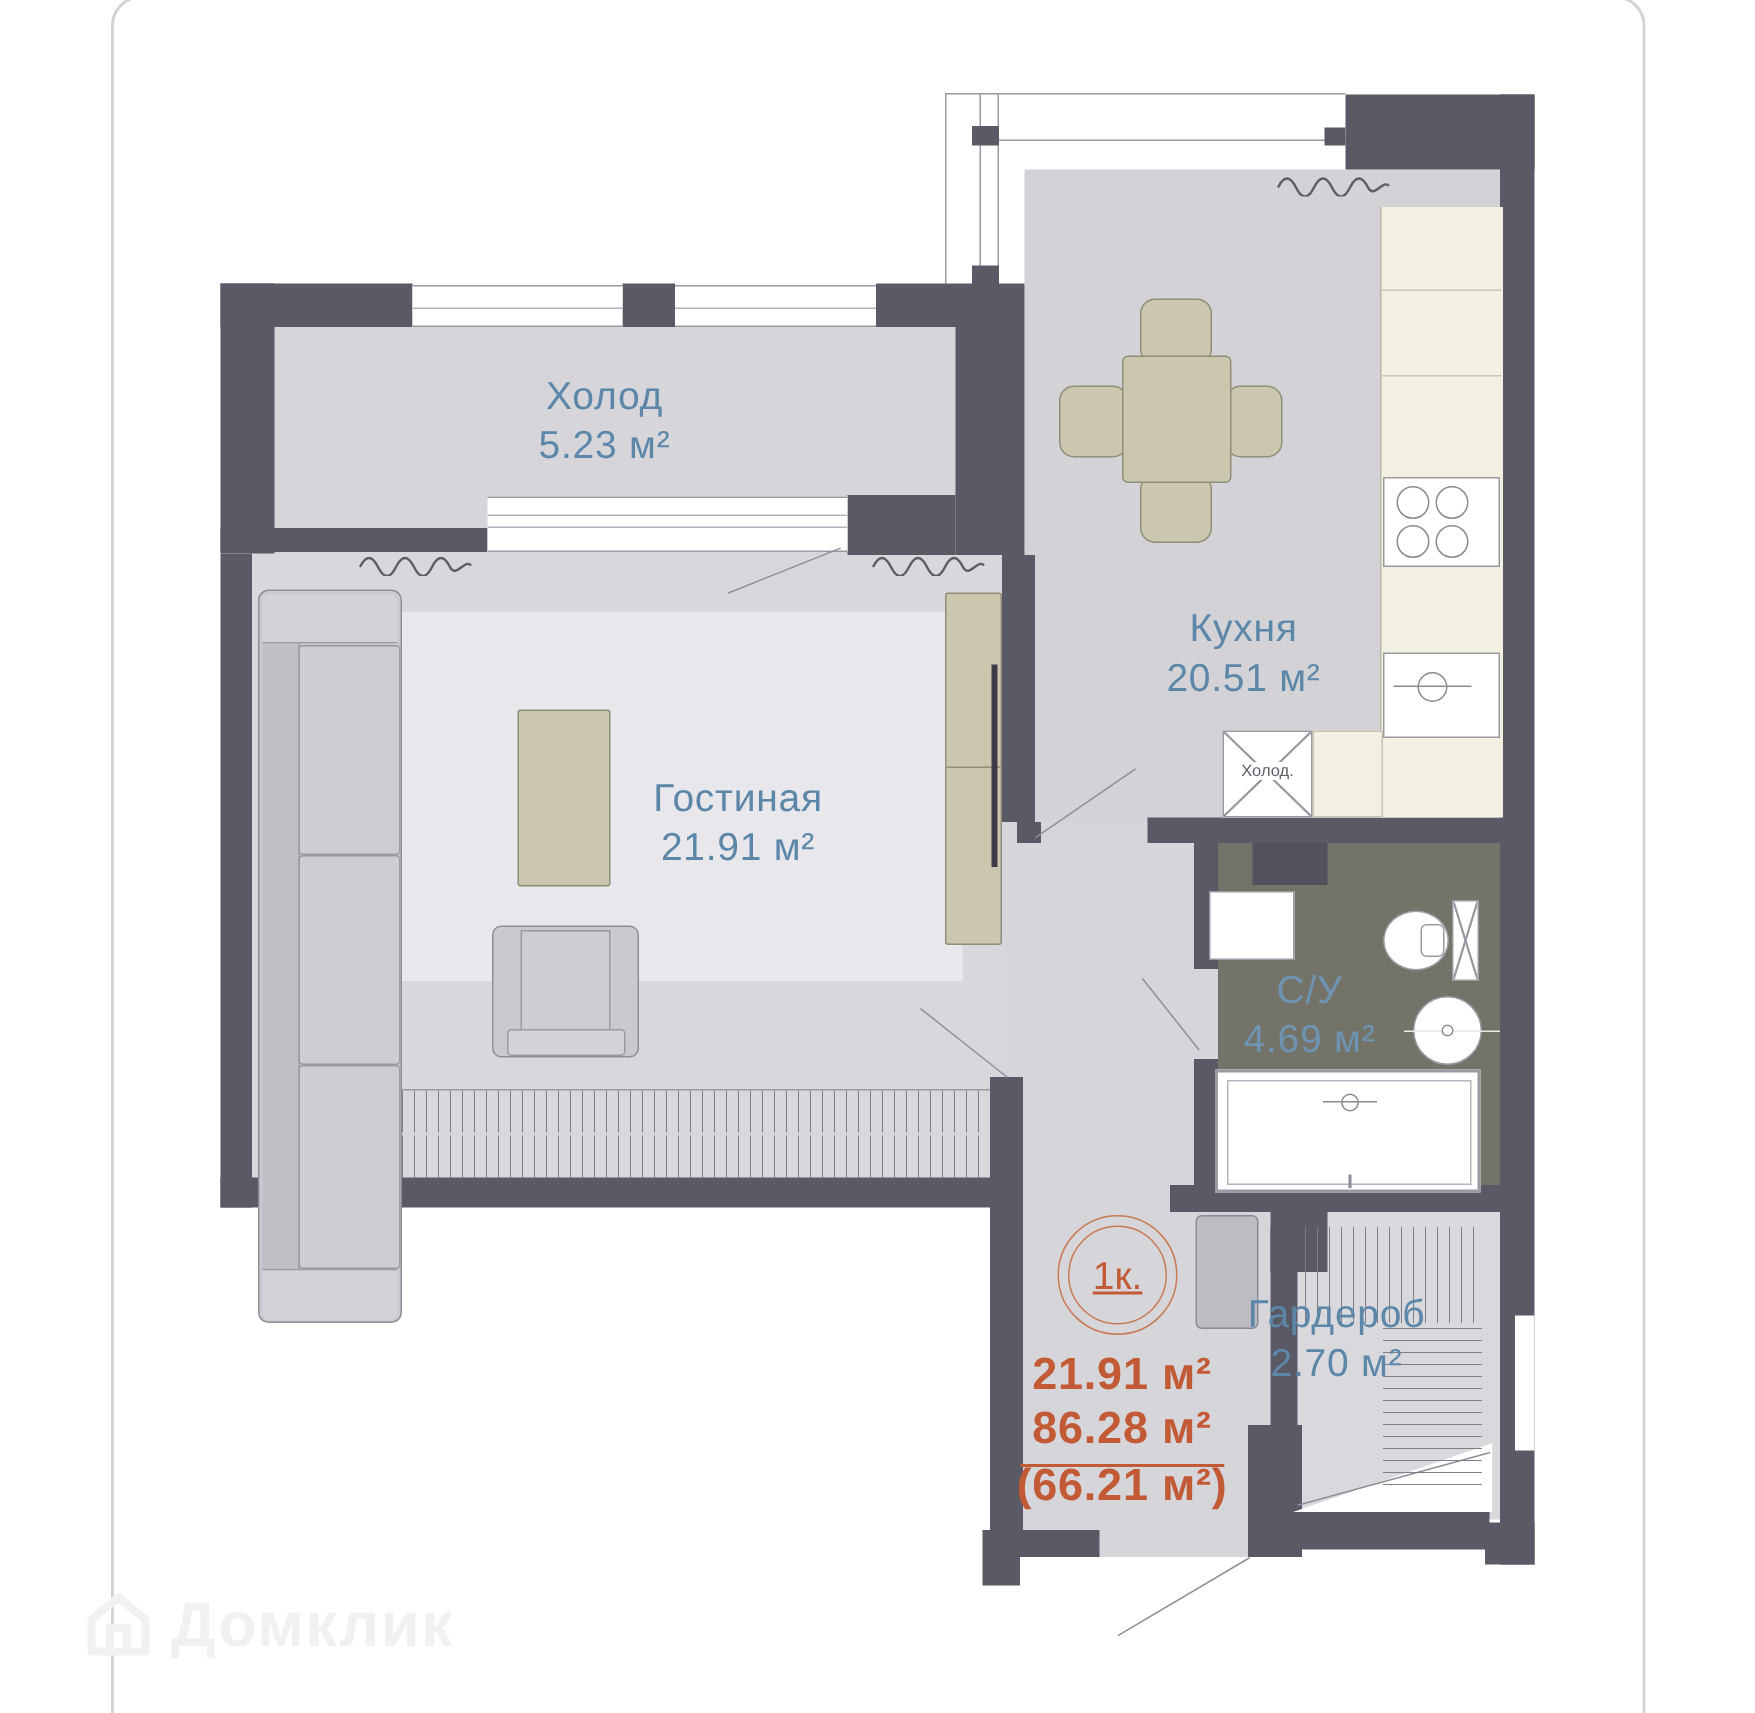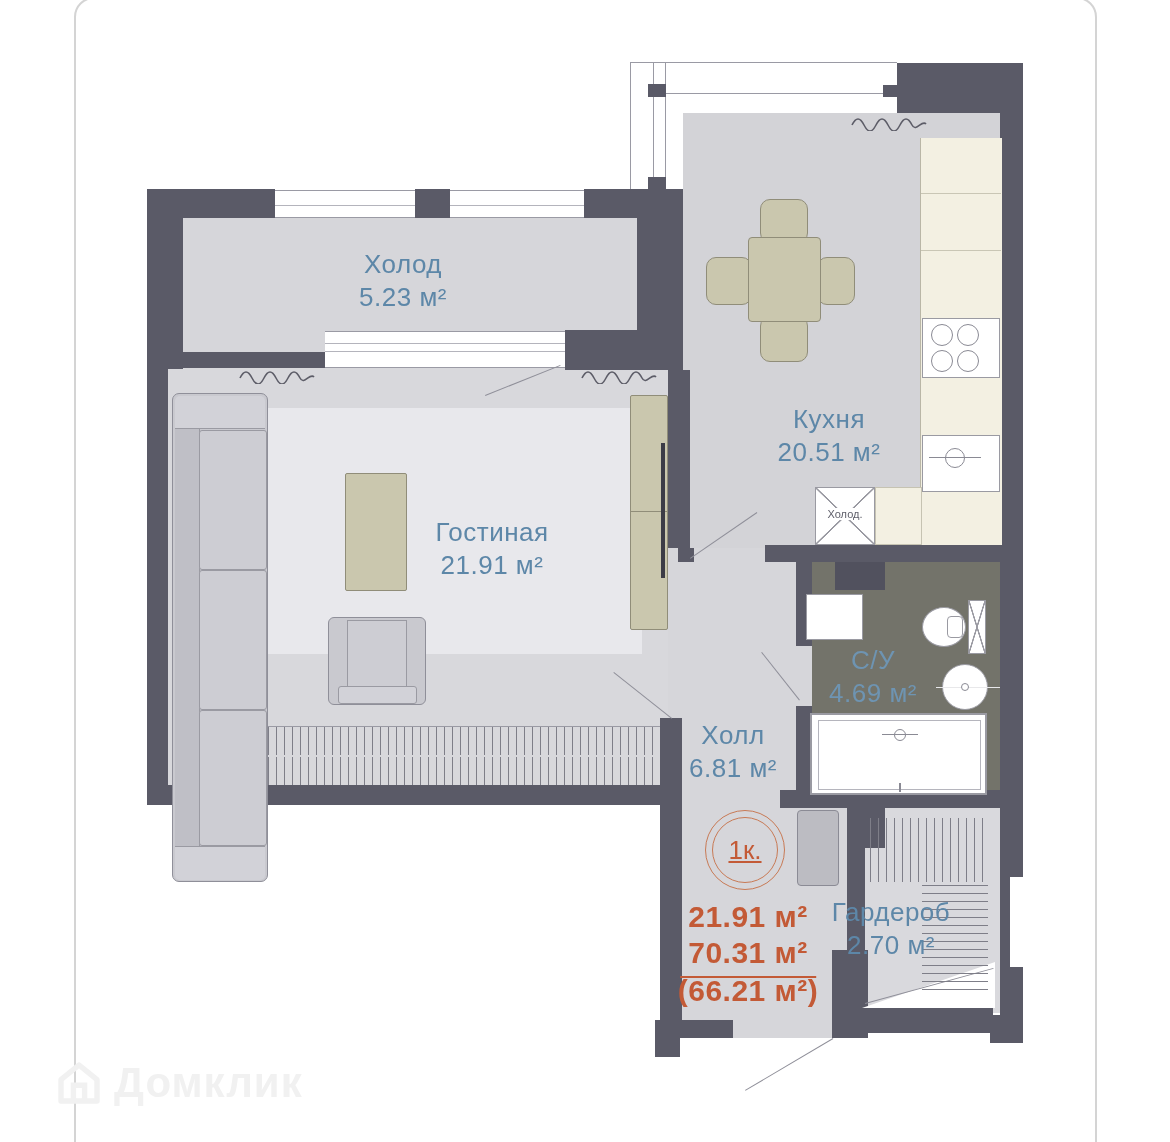--- a/index.html
+++ b/index.html
@@ -186,34 +186,30 @@
     <div>21.91 м²</div>
   </div>
   <div class="rlabel" style="left:787px;top:435px;margin-left:42px;">
     <div>Кухня</div>
     <div>20.51 м²</div>
   </div>
   <div class="rlabel" style="left:873px;top:676px;color:#6e94b2;">
     <div>С/У</div>
     <div>4.69 м²</div>
   </div>
-  <div class="rlabel" style="left:733px;top:751px;">
-    <div>Холл</div>
-    <div>6.81 м²</div>
-  </div>
-  <div class="rlabel" style="left:891px;top:928px;">
+  <div class="rlabel" style="left:891px;top:892px;">
     <div>Гардероб</div>
     <div>2.70 м²</div>
   </div>
 
   <div class="ring" style="left:705px;top:810px;width:80px;height:80px;"></div>
   <div class="ring" style="left:712px;top:817px;width:66px;height:66px;"></div>
   <div class="abs orange" style="left:705px;top:810px;width:80px;height:80px;display:flex;align-items:center;justify-content:center;font-size:26px;text-decoration:underline;">1к.</div>
   <div class="sum orange" style="left:748px;top:900px;">21.91 м²</div>
-  <div class="sum orange" style="left:748px;top:936px;border-bottom:2px solid #c35a36;padding:0 8px 6px;">70.31 м²</div>
+  <div class="sum orange" style="left:748px;top:936px;border-bottom:2px solid #c35a36;padding:0 8px 6px;">86.28 м²</div>
   <div class="sum orange" style="left:748px;top:974px;">(66.21 м²)</div>
 
   <div class="abs" style="left:52px;top:1056px;display:flex;align-items:center;gap:8px;">
     <span>
       <svg width="54" height="54" viewBox="0 0 24 24">
         <path d="M4 10.5 L12 4 L20 10.5 V20 H4 Z" fill="none" stroke="#f1f1f1" stroke-width="2.4" stroke-linejoin="round"></path>
         <path d="M9.5 20 V13 h5 V20" fill="none" stroke="#f1f1f1" stroke-width="2.4"></path>
       </svg>
     </span>
     <span style="font-size:42px;font-weight:bold;color:#f1f1f1;letter-spacing:1px;">Домклик</span>

